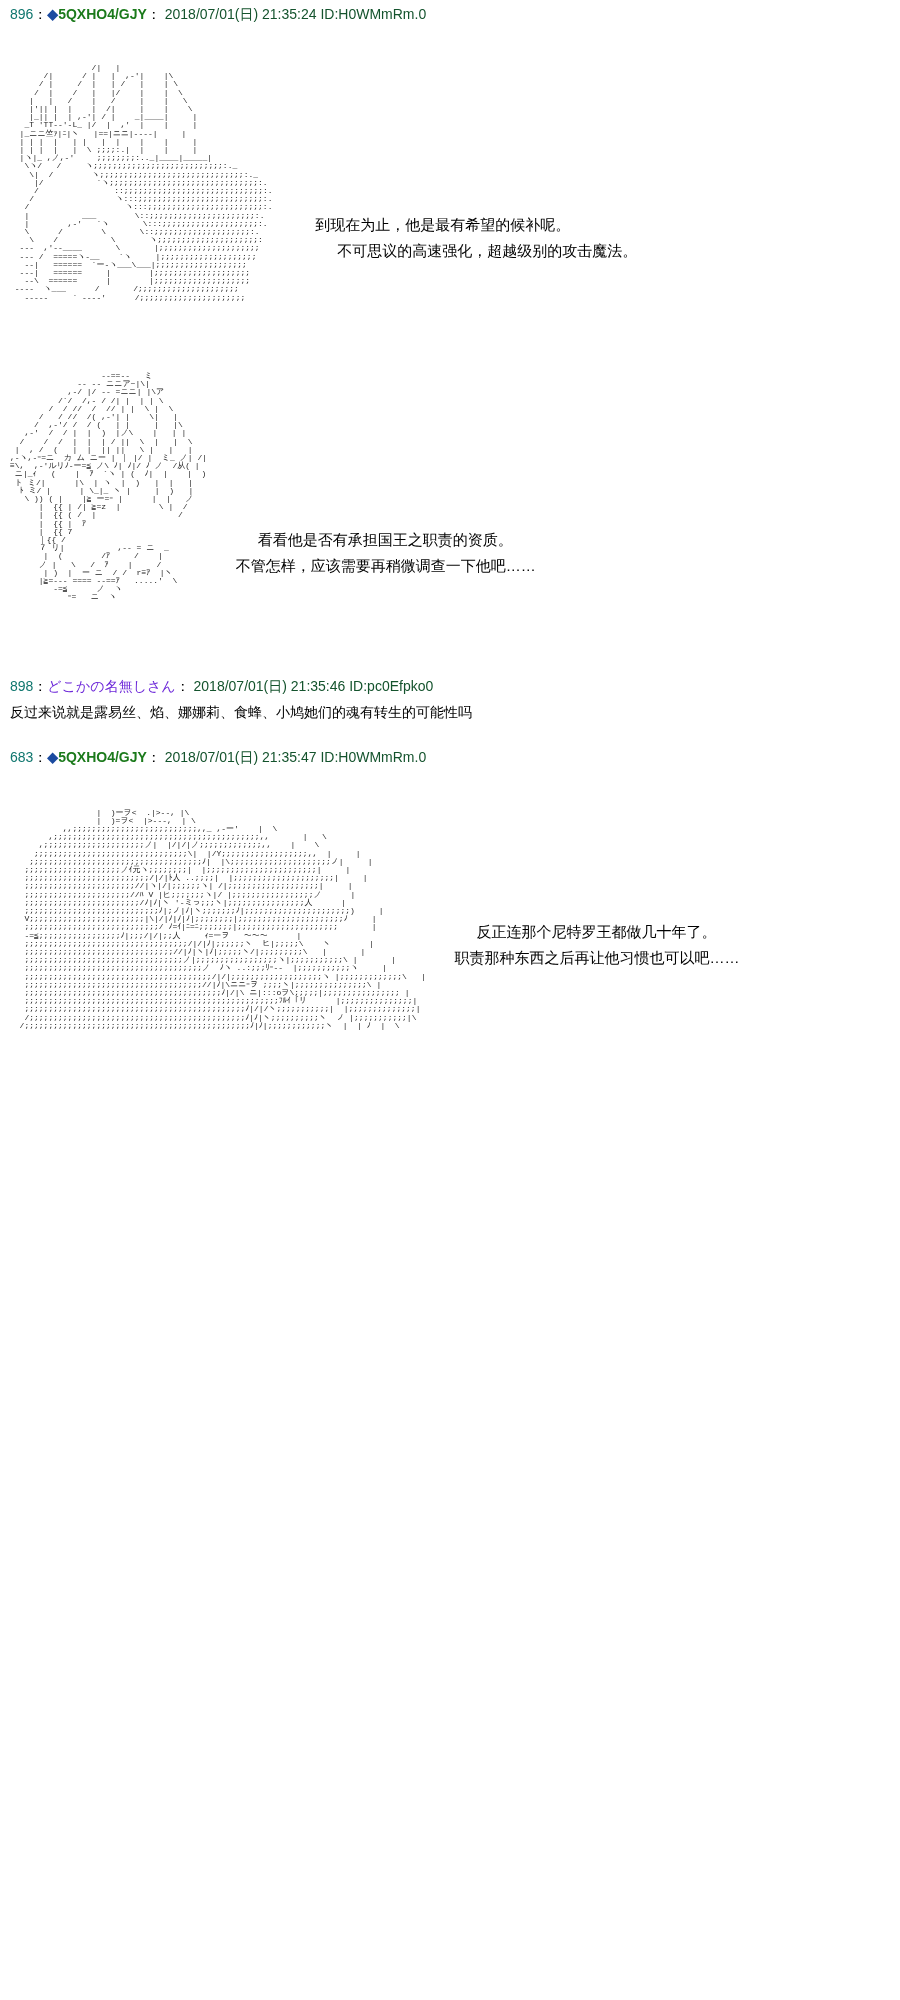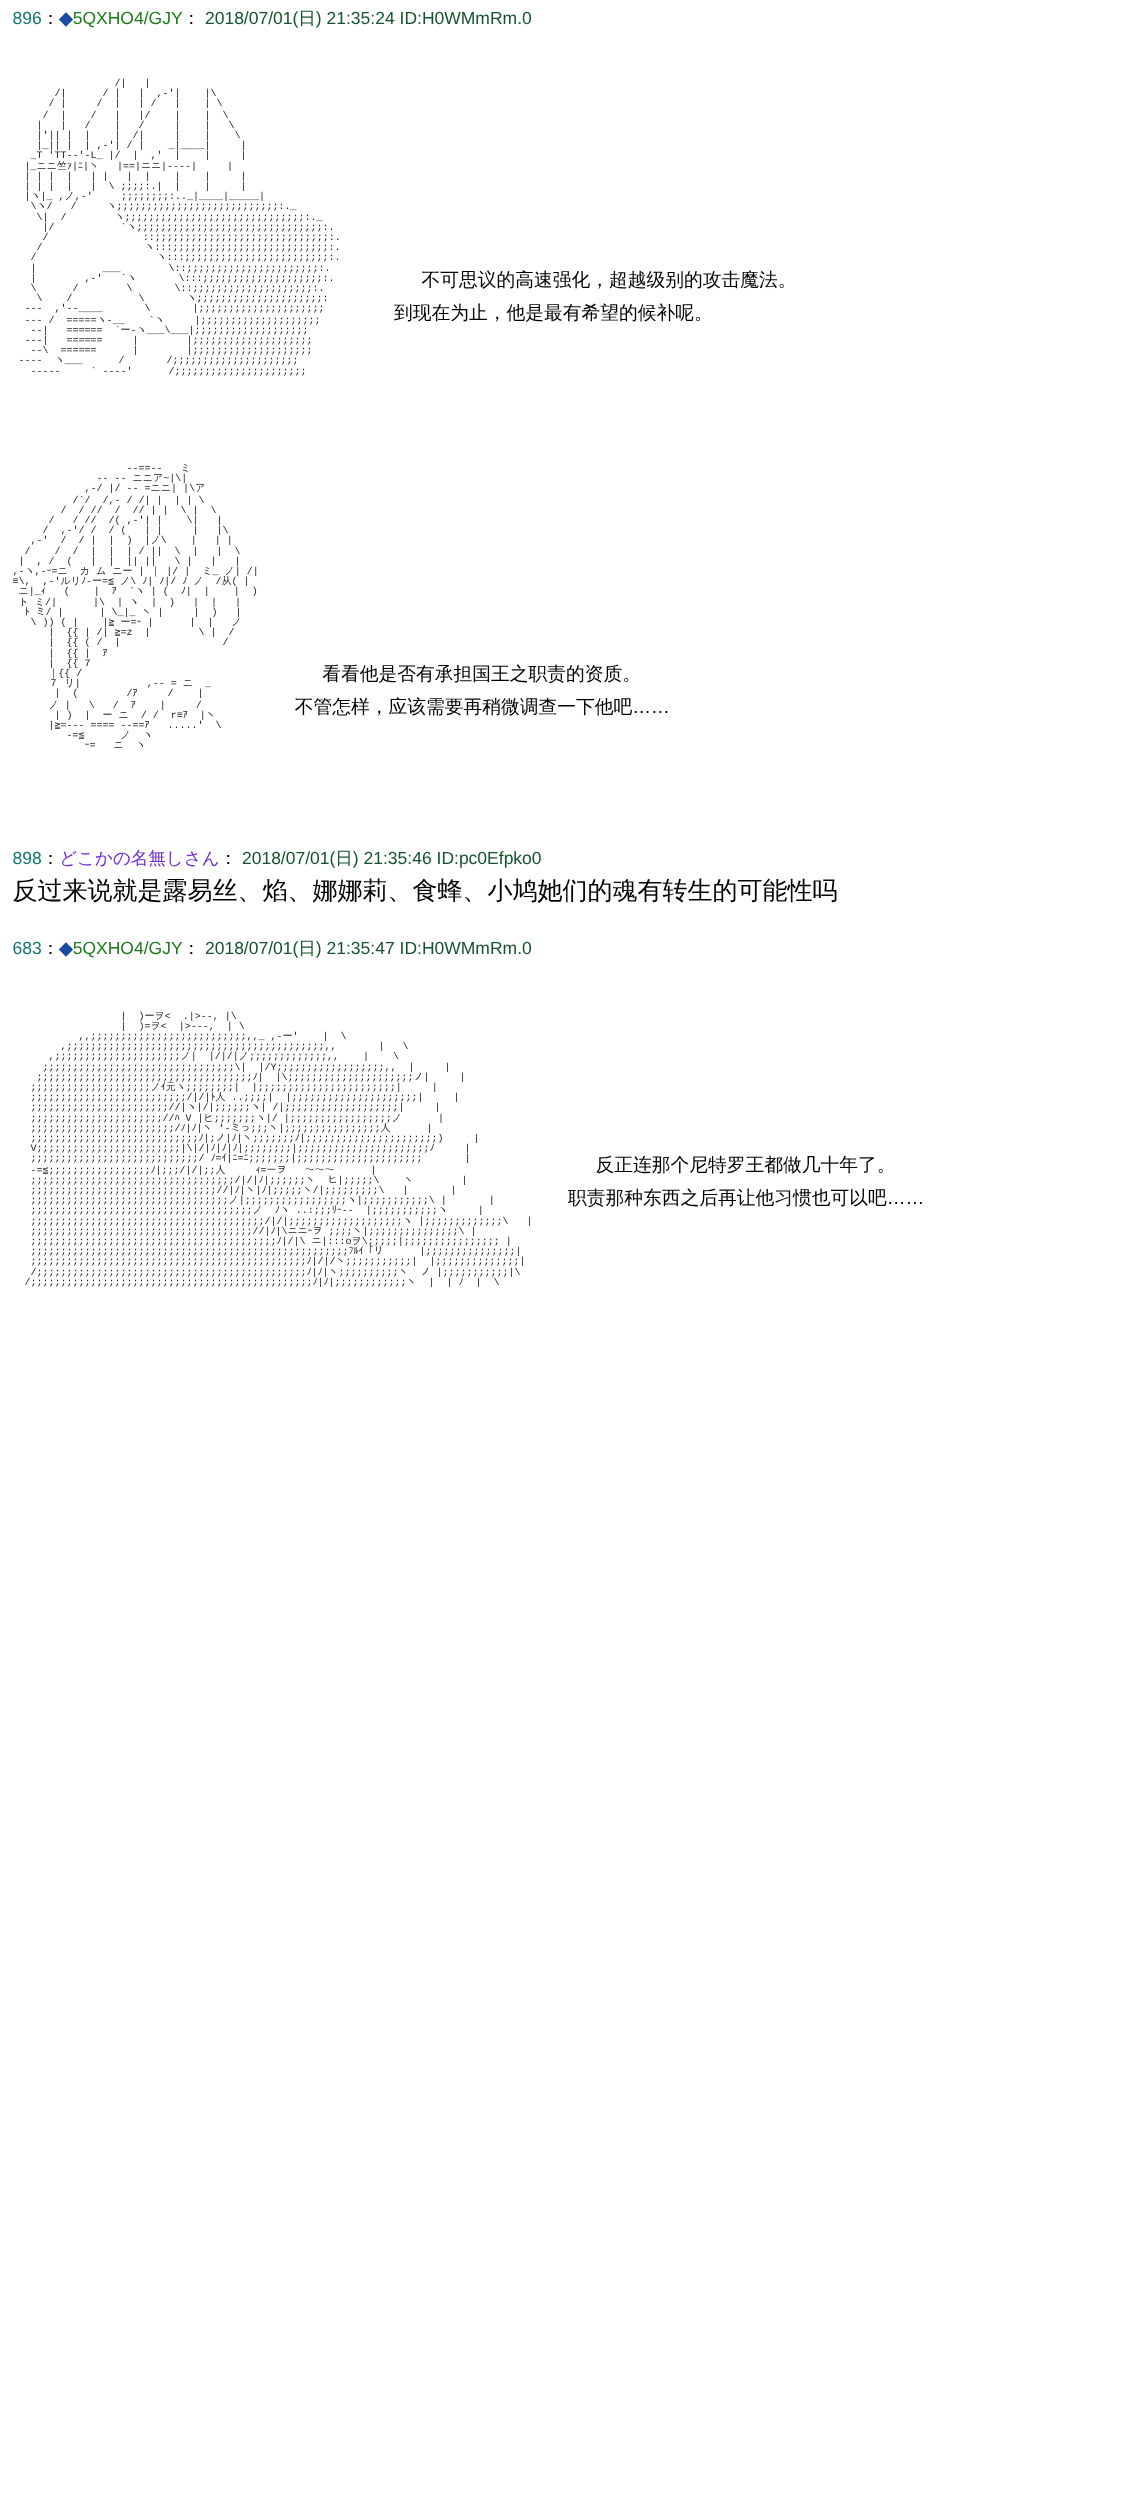--- a/index.html
+++ b/index.html
@@ -26,36 +26,36 @@
   .post-head {
     font-size: 14px;
     line-height: 20px;
     padding: 4px 0 2px 10px;
     white-space: nowrap;
   }
   .post-num { color: #0f766e; }
   .sep { color: #000; }
   .name-tripcode {
     color: #1b7a1b;
-    font-weight: normal;
+    font-weight: bold;
   }
   .name-anon {
     color: #6d28d9;
     font-weight: normal;
     font-family: Liberation Mono, monospace;
   }
   .diamond {
     color: #1b4ba0;
     font-weight: bold;
   }
   .meta { color: #14532d; }
 
   
   .post-body {
-    font-size: 20px;
+    font-size: 14px;
     line-height: 22px;
     padding: 2px 0 2px 10px;
   }
 
   
   .aa-block {
     position: relative;
     padding: 0 0 0 10px;
   }
   .aa-row {
@@ -127,22 +127,22 @@
    \      /        \       \::;;;;;;;;;;;;;;;;;;;;:.
     \    /           \       ヽ;;;;;;;;;;;;;;;;;;;;;:
   ---  ,'--____       \       |;;;;;;;;;;;;;;;;;;;;;
   --- /  =====ヽ-__    `ヽ     |;;;;;;;;;;;;;;;;;;;;
    --|   ======  `ー-ヽ___\___|;;;;;;;;;;;;;;;;;;;
   ---|   ======     |        |;;;;;;;;;;;;;;;;;;;;
    --\  ======      |        |;;;;;;;;;;;;;;;;;;;;
  ----  ヽ___      /       /;;;;;;;;;;;;;;;;;;;;;
    -----     ` ----'      /;;;;;;;;;;;;;;;;;;;;;;</pre>
       <div class="dialogue art1-dialogue">
+        <div class="line">到现在为止，他是最有希望的候补呢。</div>
         <div class="line indent">不可思议的高速强化，超越级别的攻击魔法。</div>
-        <div class="line">到现在为止，他是最有希望的候补呢。</div>
       </div>
     </div>
   </div>
 
   <div class="spacer-lg"></div>
 
   <div class="aa-block">
     <div class="aa-row">
       <pre class="aa">                   --==--   ミ             
               -- -- ニニア~|\|              

